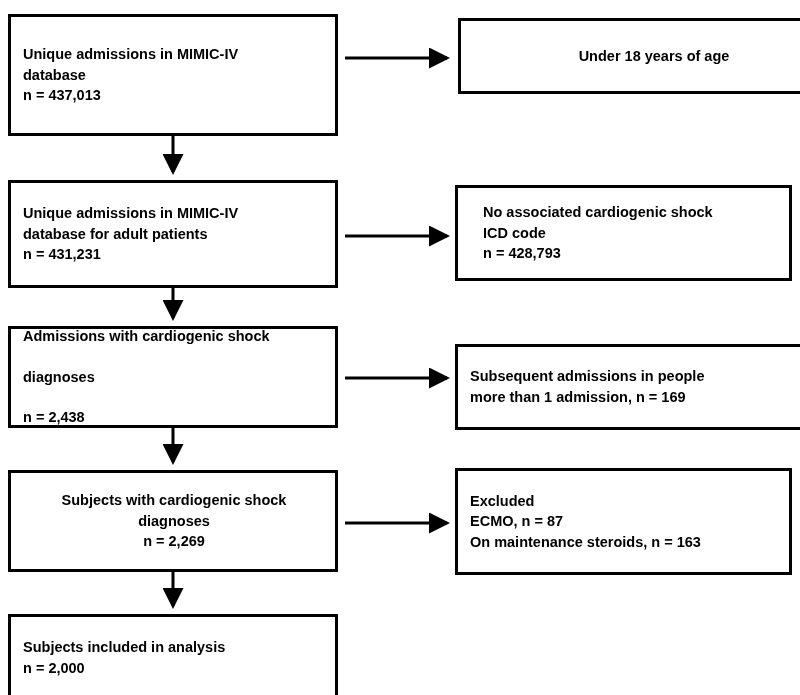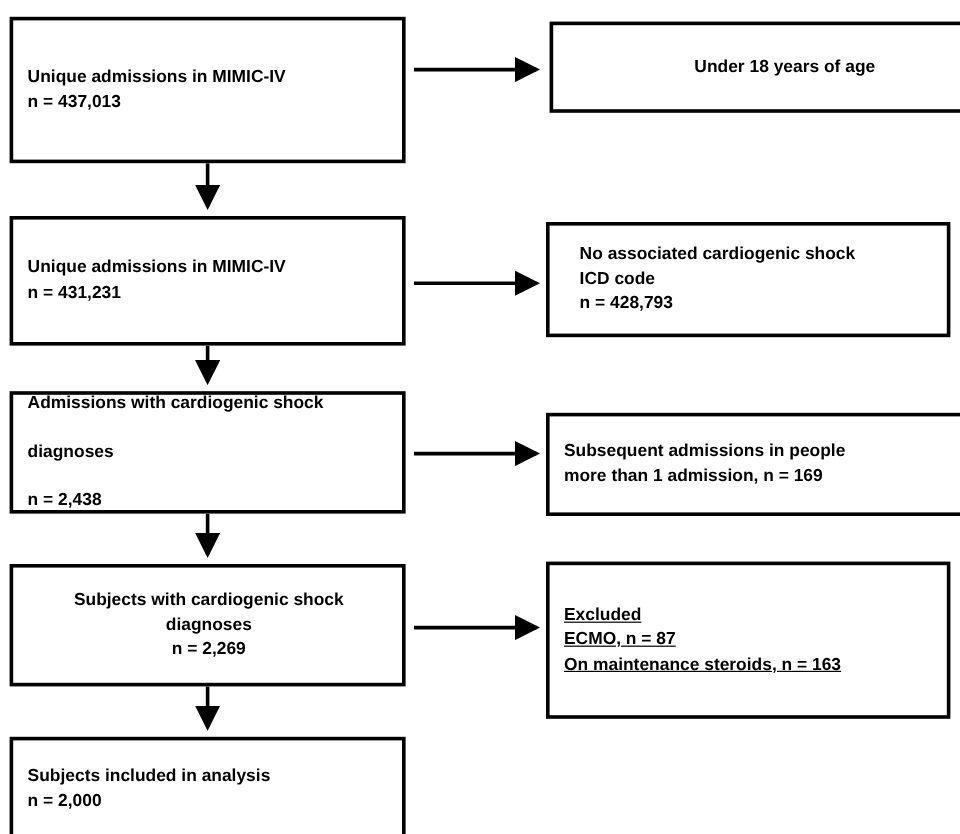--- a/index.html
+++ b/index.html
@@ -41,21 +41,21 @@
   
   #node-total      { left: 8px;  top: 14px;  width: 330px; height: 122px; }
   #node-adults     { left: 8px;  top: 180px; width: 330px; height: 108px; }
   #node-cs-adm     { left: 8px;  top: 326px; width: 330px; height: 102px; gap: 20px; }
   #node-cs-subj    { left: 8px;  top: 470px; width: 330px; height: 102px; text-align: center; }
   #node-included   { left: 8px;  top: 614px; width: 330px; height: 88px; }
   
   #node-under18    { left: 458px; top: 18px;  width: 390px; height: 76px; text-align: center; }
   #node-no-icd     { left: 455px; top: 185px; width: 337px; height: 96px; padding-left: 25px; }
   #node-subsequent { left: 455px; top: 331px; width: 383px; height: 86px; margin-top: 13px; }
-  #node-excluded   { left: 455px; top: 468px; width: 337px; height: 131px; text-decoration: underline; }
+  #node-excluded   { left: 455px; top: 468px; width: 337px; height: 107px; }
 
   .arrow-layer {
     position: absolute;
     left: 0;
     top: 0;
     width: 800px;
     height: 695px;
     pointer-events: none;
   }
 </style>
@@ -77,29 +77,31 @@
     <line x1="173" y1="572" x2="173" y2="606" stroke="#000000" stroke-width="3" marker-end="url(#arrowhead)"></line>
 
     <line x1="345" y1="58" x2="447" y2="58" stroke="#000000" stroke-width="3" marker-end="url(#arrowhead)"></line>
     <line x1="345" y1="236" x2="447" y2="236" stroke="#000000" stroke-width="3" marker-end="url(#arrowhead)"></line>
     <line x1="345" y1="378" x2="447" y2="378" stroke="#000000" stroke-width="3" marker-end="url(#arrowhead)"></line>
     <line x1="345" y1="523" x2="447" y2="523" stroke="#000000" stroke-width="3" marker-end="url(#arrowhead)"></line>
   </svg>
 
   <div class="node" id="node-total">
     <div class="line">Unique admissions in MIMIC-IV</div>
+    <div class="line">database</div>
     <div class="line">n = 437,013</div>
   </div>
 
   <div class="node" id="node-under18">
     <div class="line">Under 18 years of age</div>
   </div>
 
   <div class="node" id="node-adults">
     <div class="line">Unique admissions in MIMIC-IV</div>
+    <div class="line">database for adult patients</div>
     <div class="line">n = 431,231</div>
   </div>
 
   <div class="node" id="node-no-icd">
     <div class="line">No associated cardiogenic shock</div>
     <div class="line">ICD code</div>
     <div class="line">n = 428,793</div>
   </div>
 
   <div class="node" id="node-cs-adm">

